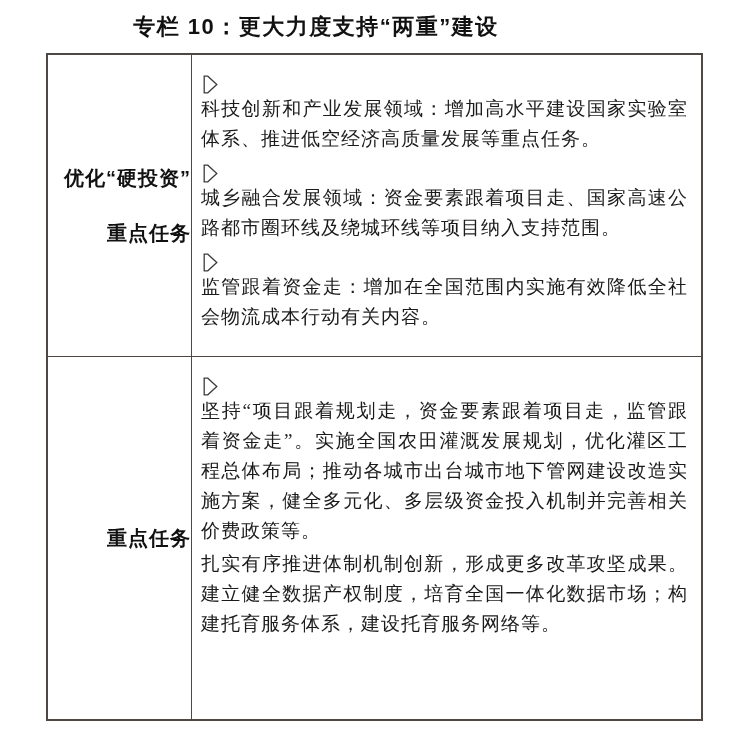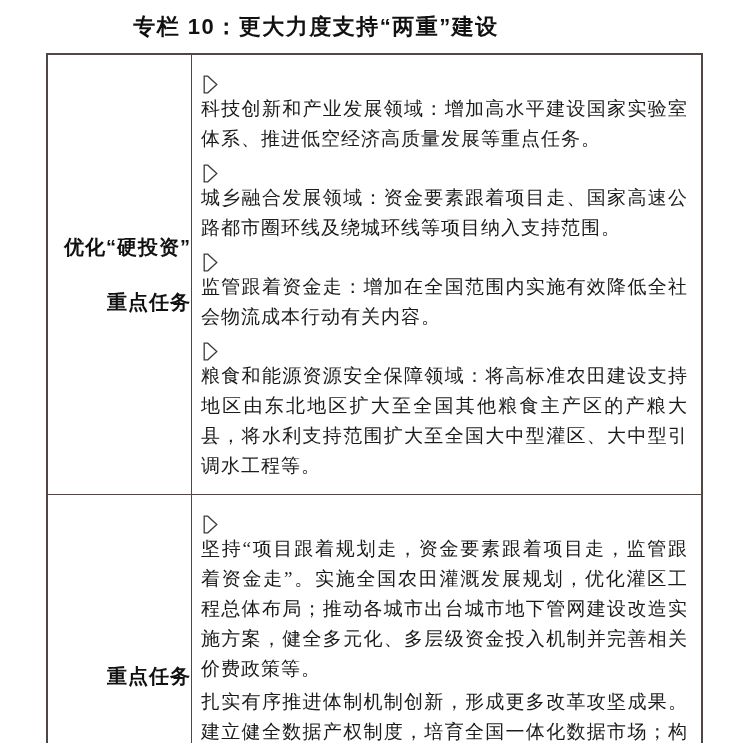--- a/index.html
+++ b/index.html
@@ -117,28 +117,20 @@
 
   <div class="item">
     <span class="bullet">
       <svg width="15" height="19" viewBox="0 0 15 19" xmlns="http://www.w3.org/2000/svg">
         <path d="M1.2 1.2 L4.8 1.2 L13.8 9.5 L4.8 17.8 L1.2 17.8 Z" fill="none" stroke="#3c3c3c" stroke-width="1.3" stroke-linejoin="miter"></path>
       </svg>
     </span>
     <span class="item-text">监管跟着资金走：增加在全国范围内实施有效降低全社会物流成本行动有关内容。</span>
   </div>
 
-  <div class="item">
-    <span class="bullet">
-      <svg width="15" height="19" viewBox="0 0 15 19" xmlns="http://www.w3.org/2000/svg">
-        <path d="M1.2 1.2 L4.8 1.2 L13.8 9.5 L4.8 17.8 L1.2 17.8 Z" fill="none" stroke="#3c3c3c" stroke-width="1.3" stroke-linejoin="miter"></path>
-      </svg>
-    </span>
-    <span class="item-text">粮食和能源资源安全保障领域：将高标准农田建设支持地区由东北地区扩大至全国其他粮食主产区的产粮大县，将水利支持范围扩大至全国大中型灌区、大中型引调水工程等。</span>
-  </div>
 </div>
   </section>
 
   <section class="tbl-row row-2">
     <div class="label-cell">
       <div>重点任务</div>
     </div>
     <div class="content-cell">
   <div class="item">
     <span class="bullet">

